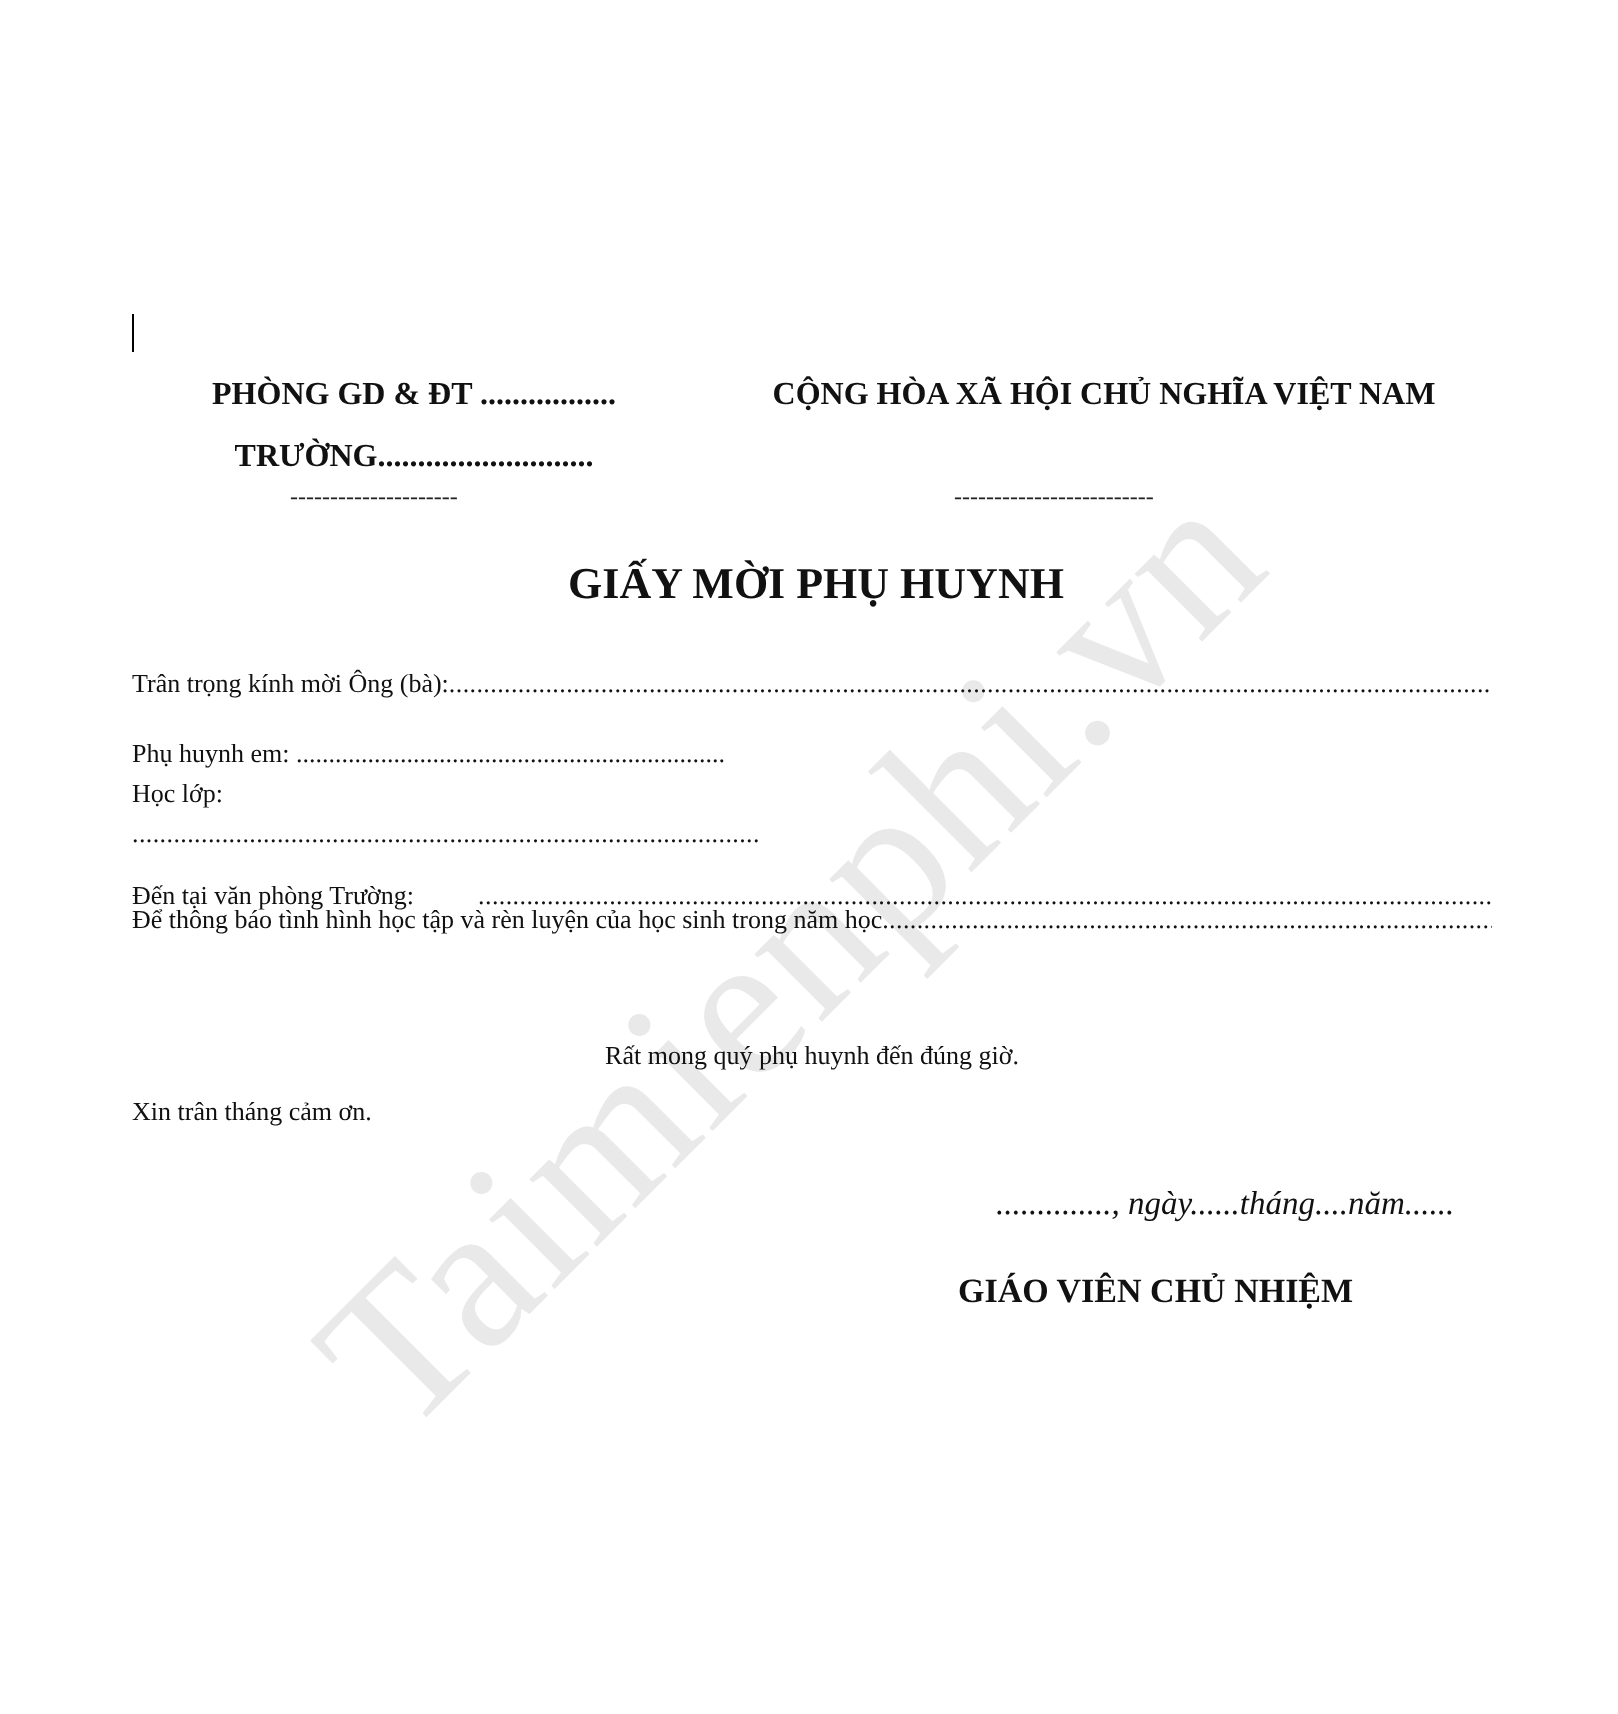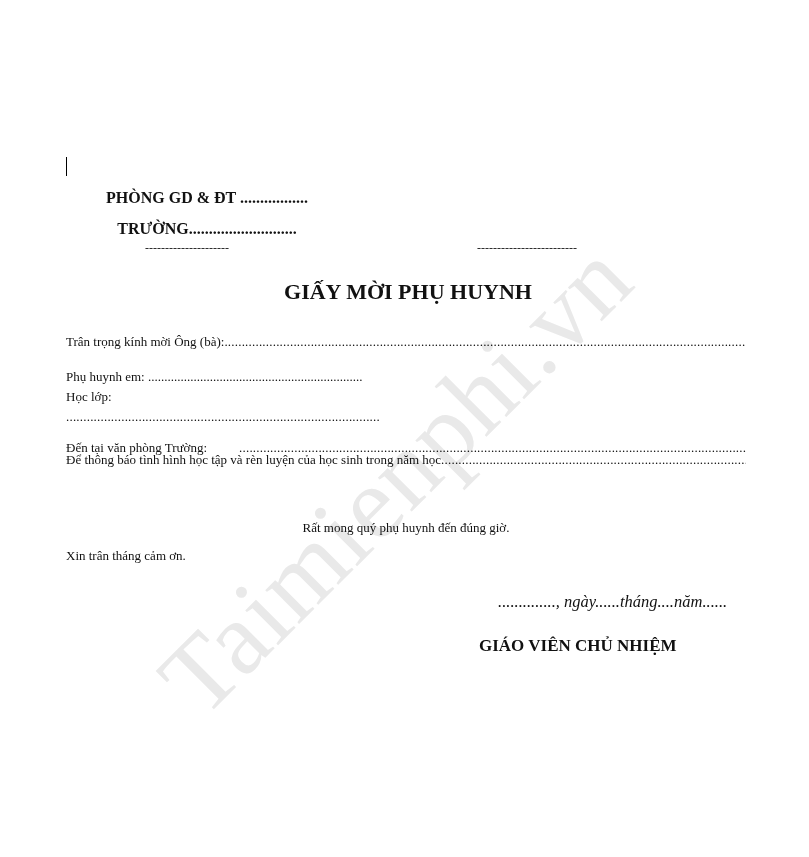--- a/index.html
+++ b/index.html
@@ -120,20 +120,21 @@
 <div class="page">
 
   <div class="watermark">Taimienphi.vn</div>
 
   <div class="cursor"></div>
 
   <div class="hdr" style="left:92px; top:188px; width:230px;">PHÒNG GD &amp; ĐT .................</div>
   <div class="hdr" style="left:92px; top:219px; width:230px;">TRƯỜNG...........................</div>
   <div class="dashes" style="left:145px; top:242px;">---------------------</div>
 
+  <div class="hdr" style="left:362px; top:188px; width:380px;">CỘNG HÒA XÃ HỘI CHỦ NGHĨA VIỆT NAM</div>
   <div class="dashes" style="left:477px; top:242px;">-------------------------</div>
 
   <div class="title">GIẤY MỜI PHỤ HUYNH</div>
 
   <div class="line fill" style="top:332px;">
     <span class="lbl">Trân trọng kính mời Ông (bà):</span>
     <span class="dots">...........................................................................................................................................................</span>
   </div>
 
   <div class="line fill" style="top:367px;flex-direction:column;">

